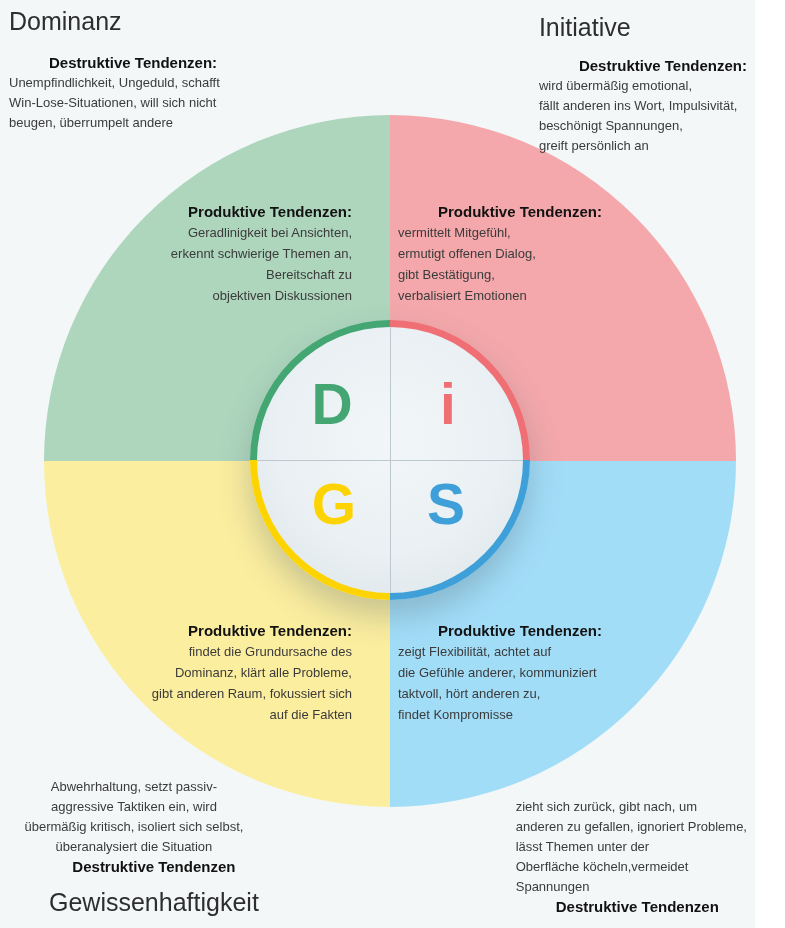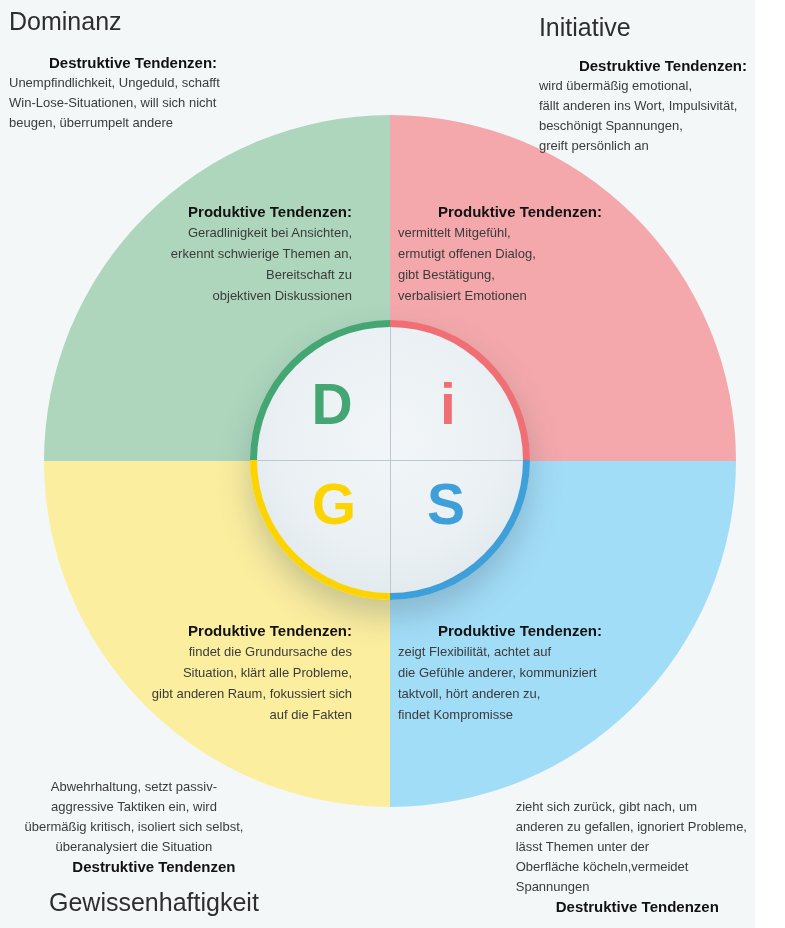--- a/index.html
+++ b/index.html
@@ -121,21 +121,21 @@
     <div class="label">Produktive Tendenzen:</div>
     <div class="body">vermittelt Mitgefühl,
 ermutigt offenen Dialog,
 gibt Bestätigung,
 verbalisiert Emotionen</div>
   </div>
 
   <div class="prod prod-g">
     <div class="label">Produktive Tendenzen:</div>
     <div class="body">findet die Grundursache des
-Situation, klärt alle Probleme,
+Dominanz, klärt alle Probleme,
 gibt anderen Raum, fokussiert sich
 auf die Fakten</div>
   </div>
 
   <div class="prod prod-s">
     <div class="label">Produktive Tendenzen:</div>
     <div class="body">zeigt Flexibilität, achtet auf
 die Gefühle anderer, kommuniziert
 taktvoll, hört anderen zu,
 findet Kompromisse</div>

